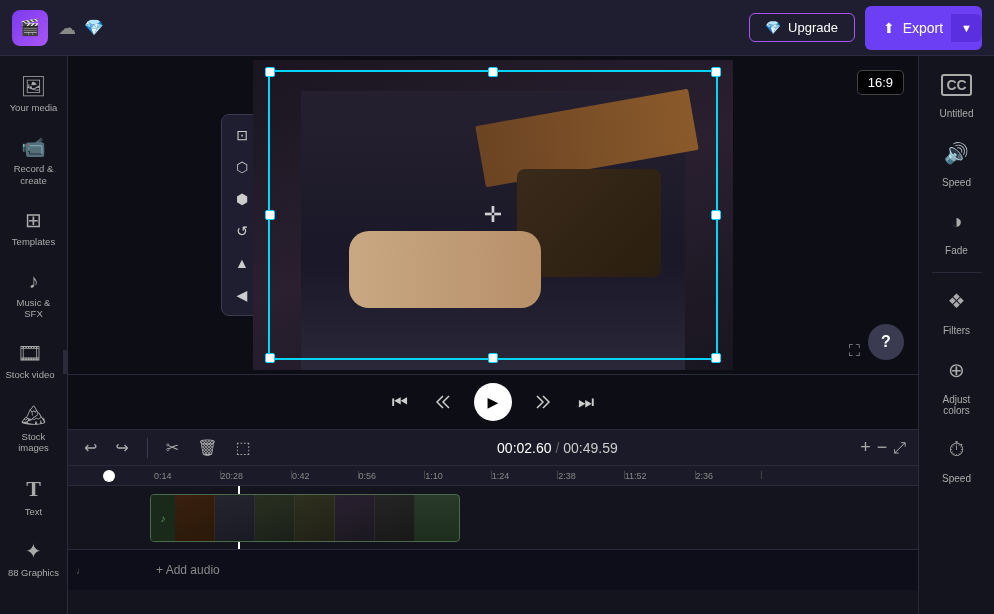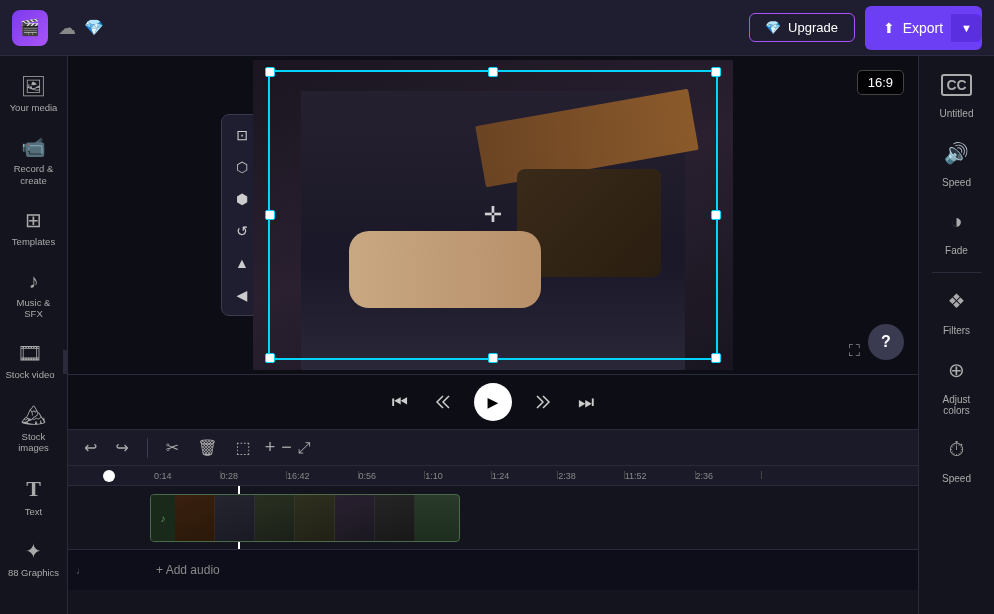--- a/index.html
+++ b/index.html
@@ -640,37 +640,40 @@
 
     <div class="timeline-area">
 
       <div class="timeline-toolbar">
         <button class="tl-tool-btn">↩</button>
         <button class="tl-tool-btn">↪</button>
         <div class="tl-separator"></div>
         <button class="tl-tool-btn">✂</button>
         <button class="tl-tool-btn">🗑</button>
         <button class="tl-tool-btn">⬚</button>
+        <div class="tl-time">
+          <span class="current">00:02.60</span><span class="separator"> / </span><span class="total">00:49.59</span>
+        </div>
         <div class="tl-zoom-btns">
           <button class="tl-zoom-btn">+</button>
           <button class="tl-zoom-btn">−</button>
           <button class="tl-fit-btn">⤢</button>
         </div>
       </div>
 
       <div style="display:flex;flex-direction:column;height:calc(100% - 38px);">
 
         <div class="timeline-ruler">
           <div style="width:82px;flex-shrink:0;display:flex;align-items:center;justify-content:center;">
             <div style="width:12px;height:12px;background:#fff;border-radius:50%;"></div>
           </div>
           <div class="ruler-track">
             <span class="ruler-mark">0:14</span>
-            <span class="ruler-mark">0:28</span>
-            <span class="ruler-mark">16:42</span>
+            <span class="ruler-mark">20:28</span>
+            <span class="ruler-mark">0:42</span>
             <span class="ruler-mark">0:56</span>
             <span class="ruler-mark">1:10</span>
             <span class="ruler-mark">1:24</span>
             <span class="ruler-mark">2:38</span>
             <span class="ruler-mark">11:52</span>
             <span class="ruler-mark">2:36</span>
           </div>
         </div>
 
         <div class="track-row">

